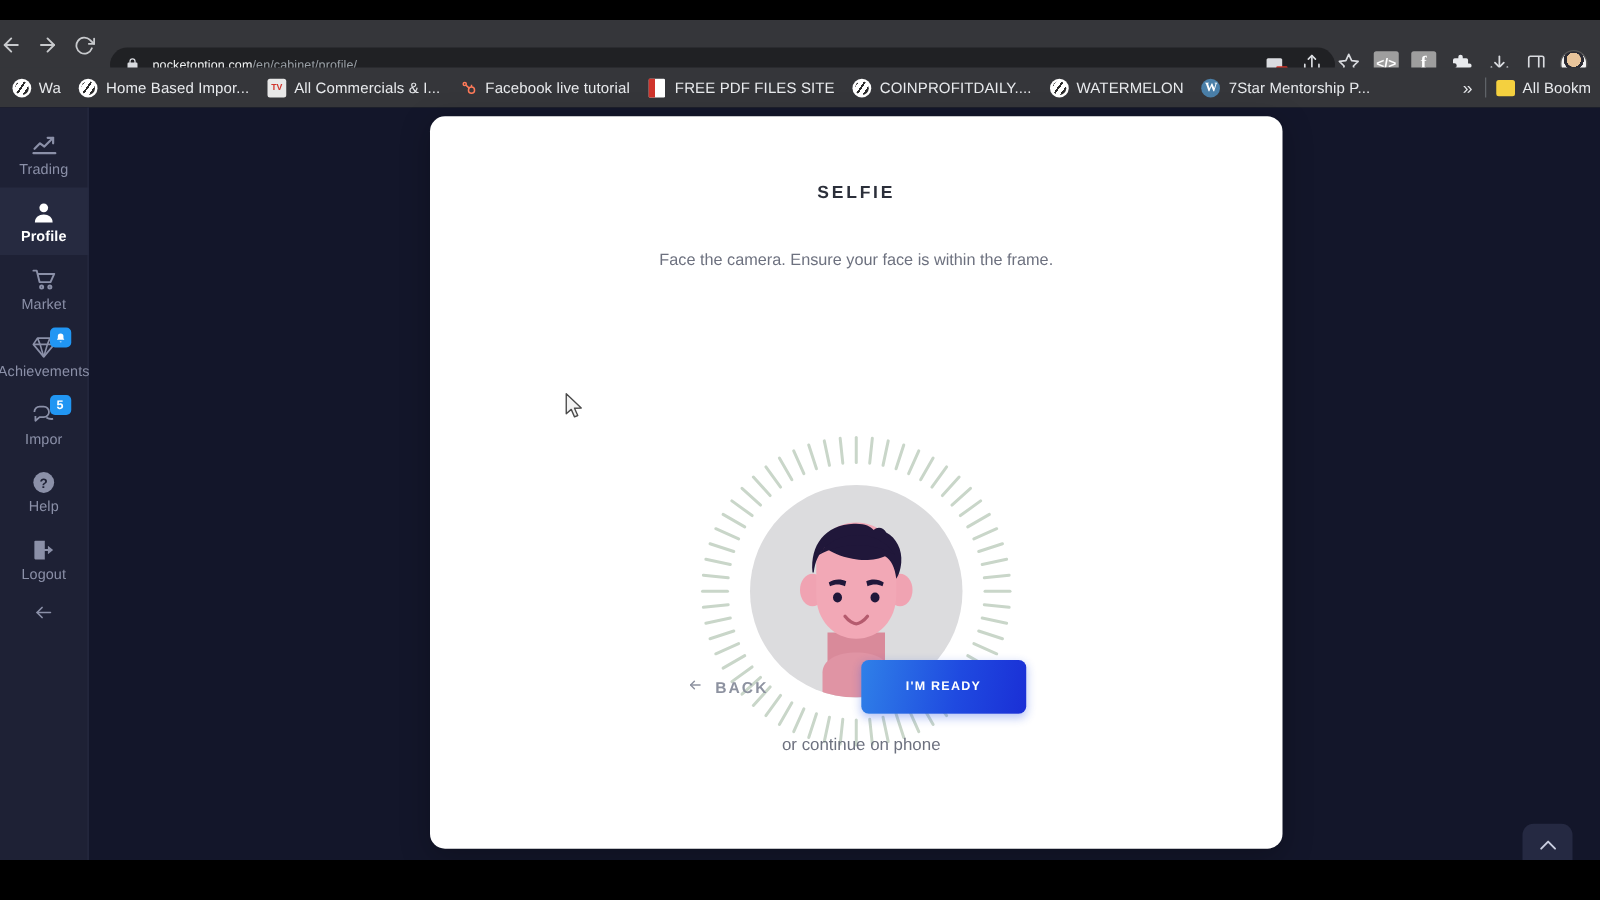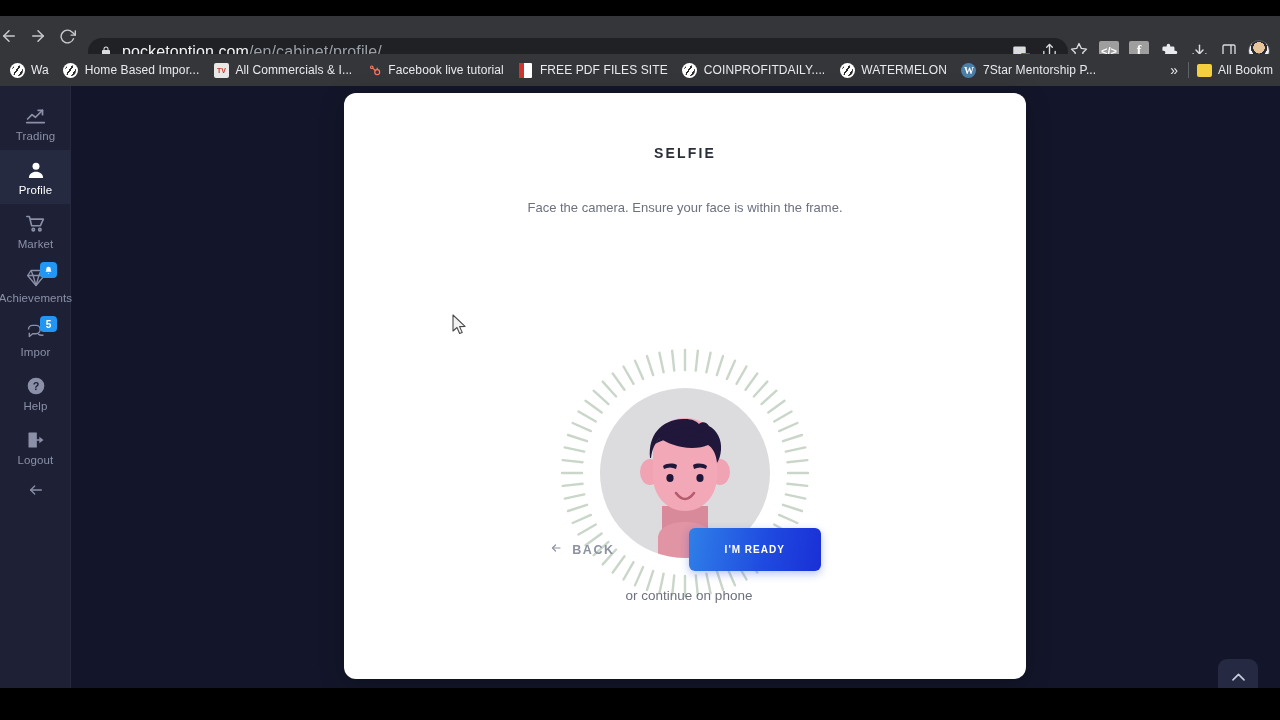--- a/index.html
+++ b/index.html
@@ -26,21 +26,21 @@
   .nav-rel  { left: 55px; }
   .nav-btn svg { display: block; }
 
   .urlbar {
     position: absolute; left: 88px; top: 22px;
     height: 28px; width: 980px;
     background: #202124; border-radius: 14px;
     display: flex; align-items: center; padding: 0 12px;
   }
   .lock-icon { width: 12px; height: 14px; margin-right: 10px; flex: 0 0 auto; }
-  .url-text { font-size: 16px; color: #9aa0a6; white-space: nowrap; letter-spacing: .1px; }
+  .url-text { font-size: 10px; color: #9aa0a6; white-space: nowrap; letter-spacing: .1px; }
   .url-text .host { color: #f1f3f4; }
 
   .tb-icons { position: absolute; right: 6px; top: 20px; display: flex; align-items: center; gap: 0px; }
   .tb-ico {
     width: 30px; height: 30px; display: flex; align-items: center; justify-content: center;
     color: #dadce0; position: relative;
   }
   .tb-ico.boxed { background: #9e9e9e; color: #fff; width: 20px; height: 20px; border-radius: 2px;
                   font-size: 11px; font-weight: bold; margin: 0 5px; }
   .tb-ico.fb { background: #9e9e9e; color: #fff; width: 20px; height: 20px; border-radius: 2px;
@@ -82,30 +82,30 @@
   .bm-sep { width: 1px; height: 16px; background: #5f6368; }
   .fav-folder { width: 15px; height: 13px; background: #f4d03f; border-radius: 2px; }
 
   
   .page { position: absolute; left: 0; top: 86px; width: 1280px; height: 602px; background: #13162a; }
 
   
   .sidebar {
     position: absolute; left: 0; top: 0; width: 71px; height: 602px;
     background: #1e2135; border-right: 1px solid #262a40;
-    display: flex; flex-direction: column; padding-top: 10px;
+    display: flex; flex-direction: column; align-items: center; padding-top: 10px;
   }
   .side-item {
     width: 71px; height: 54px; display: flex; flex-direction: column;
     align-items: center; justify-content: center; position: relative; color: #8b90a8;
   }
   .side-item.active { background: #262a40; color: #ffffff; }
   .side-ico { height: 22px; display: flex; align-items: center; justify-content: center; }
   .side-label { font-size: 11.5px; margin-top: 3px; white-space: nowrap; letter-spacing: .1px; }
-  .side-item.active .side-label { font-weight: normal; color: #fff; }
+  .side-item.active .side-label { font-weight: bold; color: #fff; }
   .badge {
     position: absolute; top: 4px; left: 40px; min-width: 17px; height: 16px;
     background: #2196f3; border-radius: 4px; color: #fff; font-size: 10px;
     display: flex; align-items: center; justify-content: center; padding: 0 3px; font-weight: bold;
   }
   .collapse-btn { width: 71px; height: 36px; display: flex; align-items: center; justify-content: center; color: #8b90a8; }
 
   
   .card {
     position: absolute; left: 344px; top: 7px; width: 682px; height: 586px;

